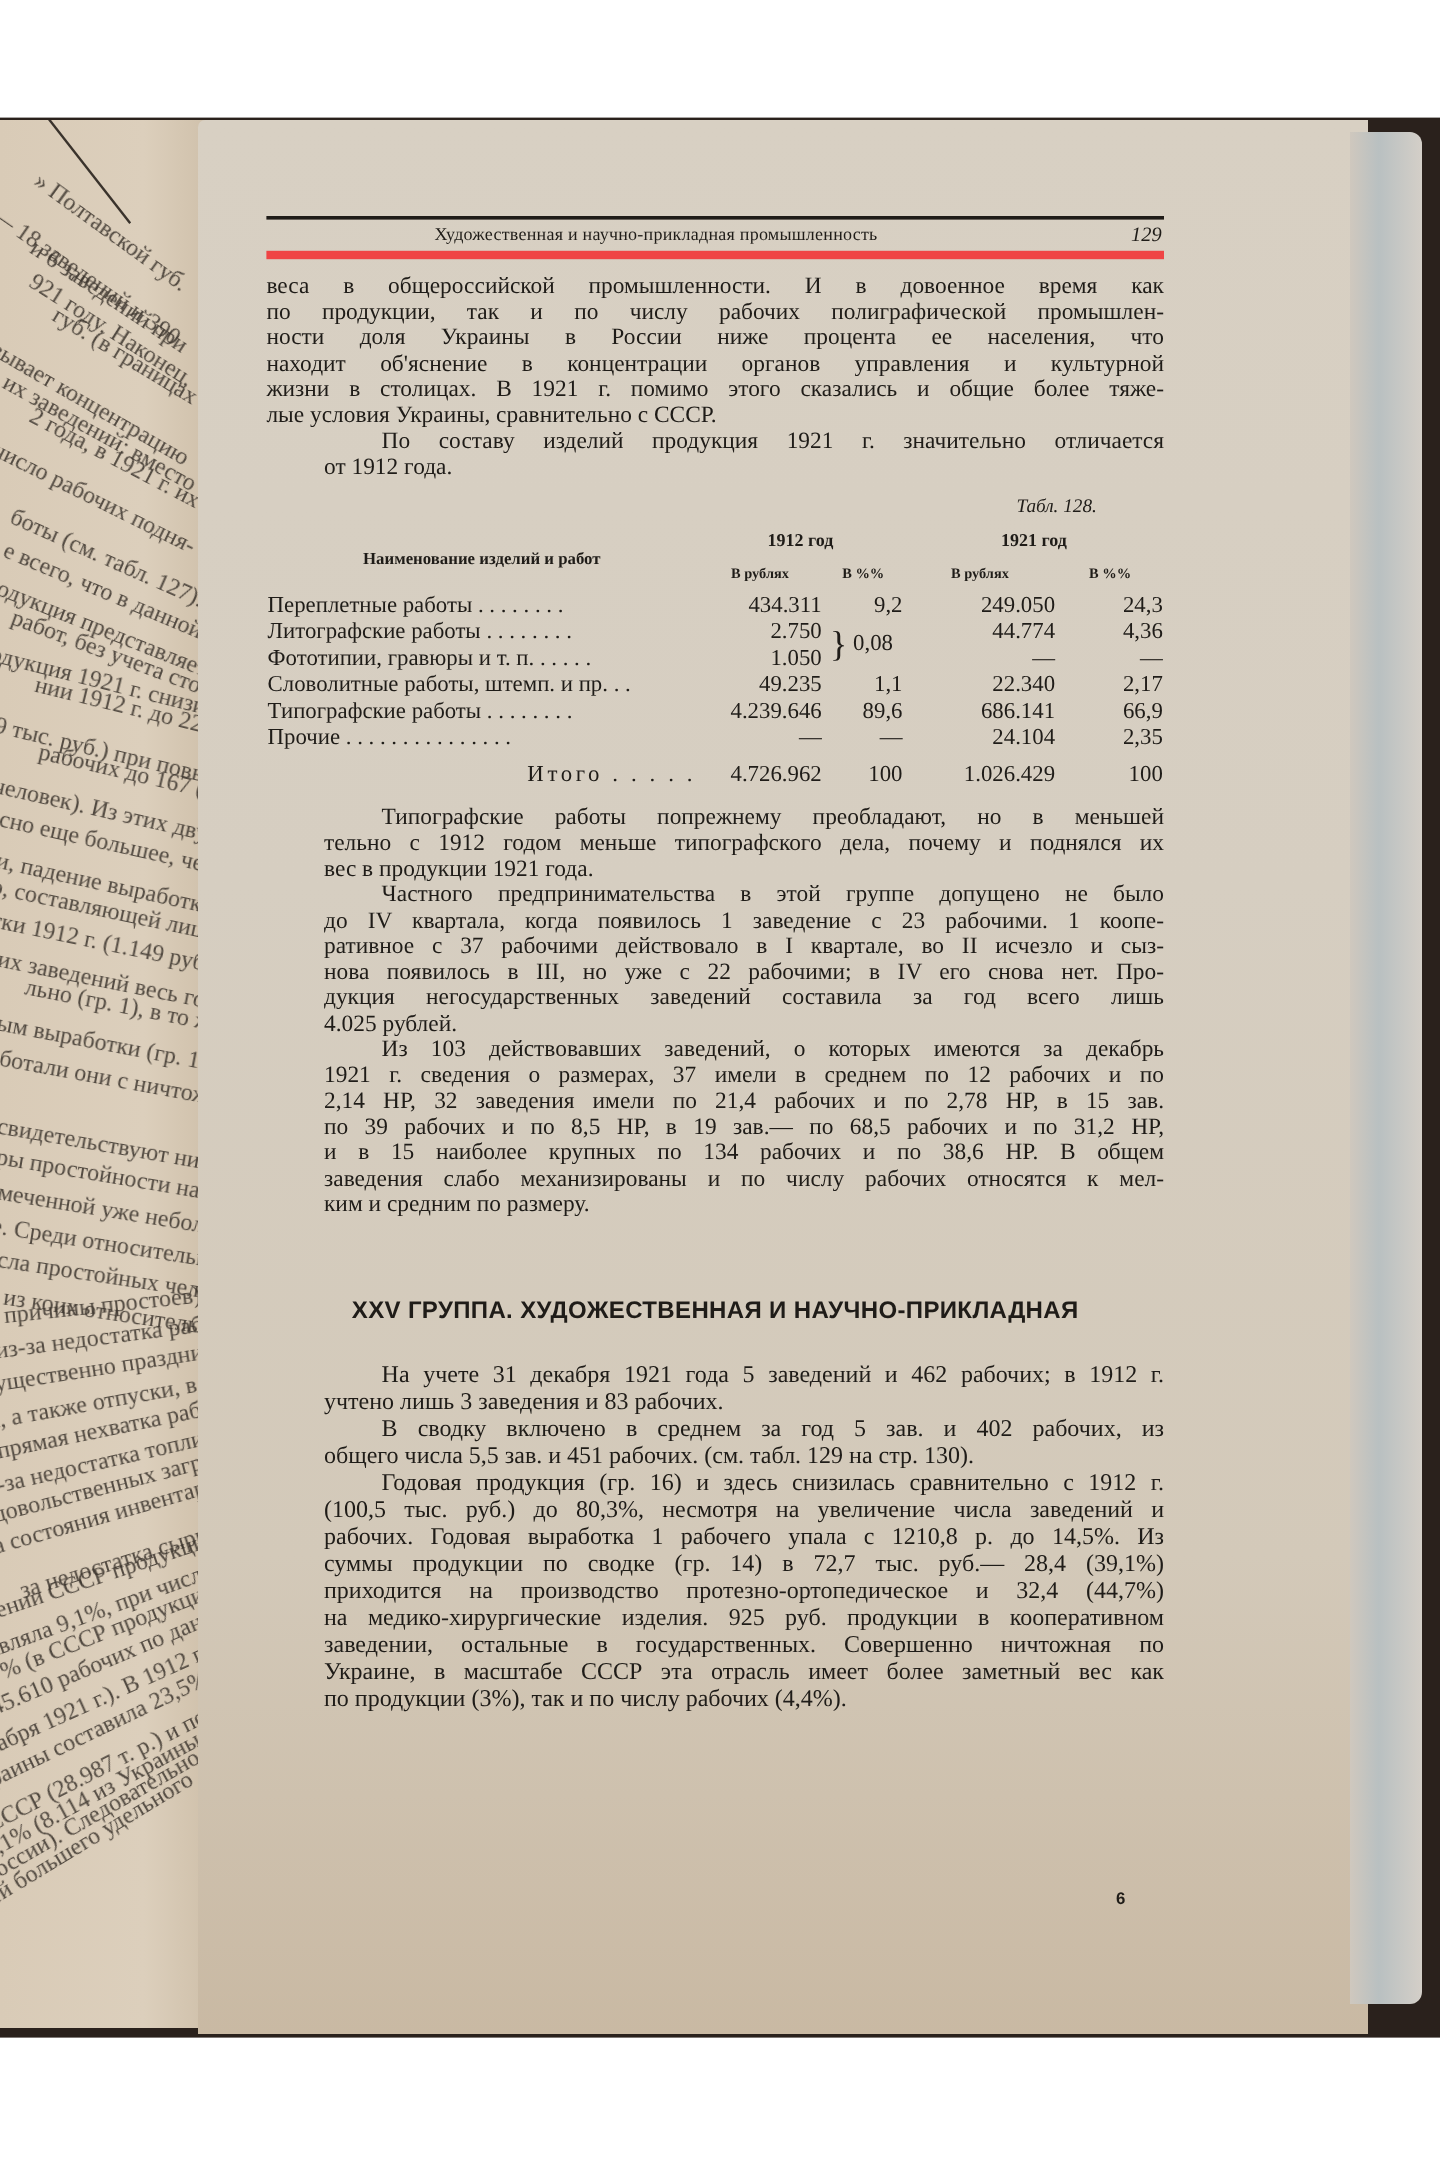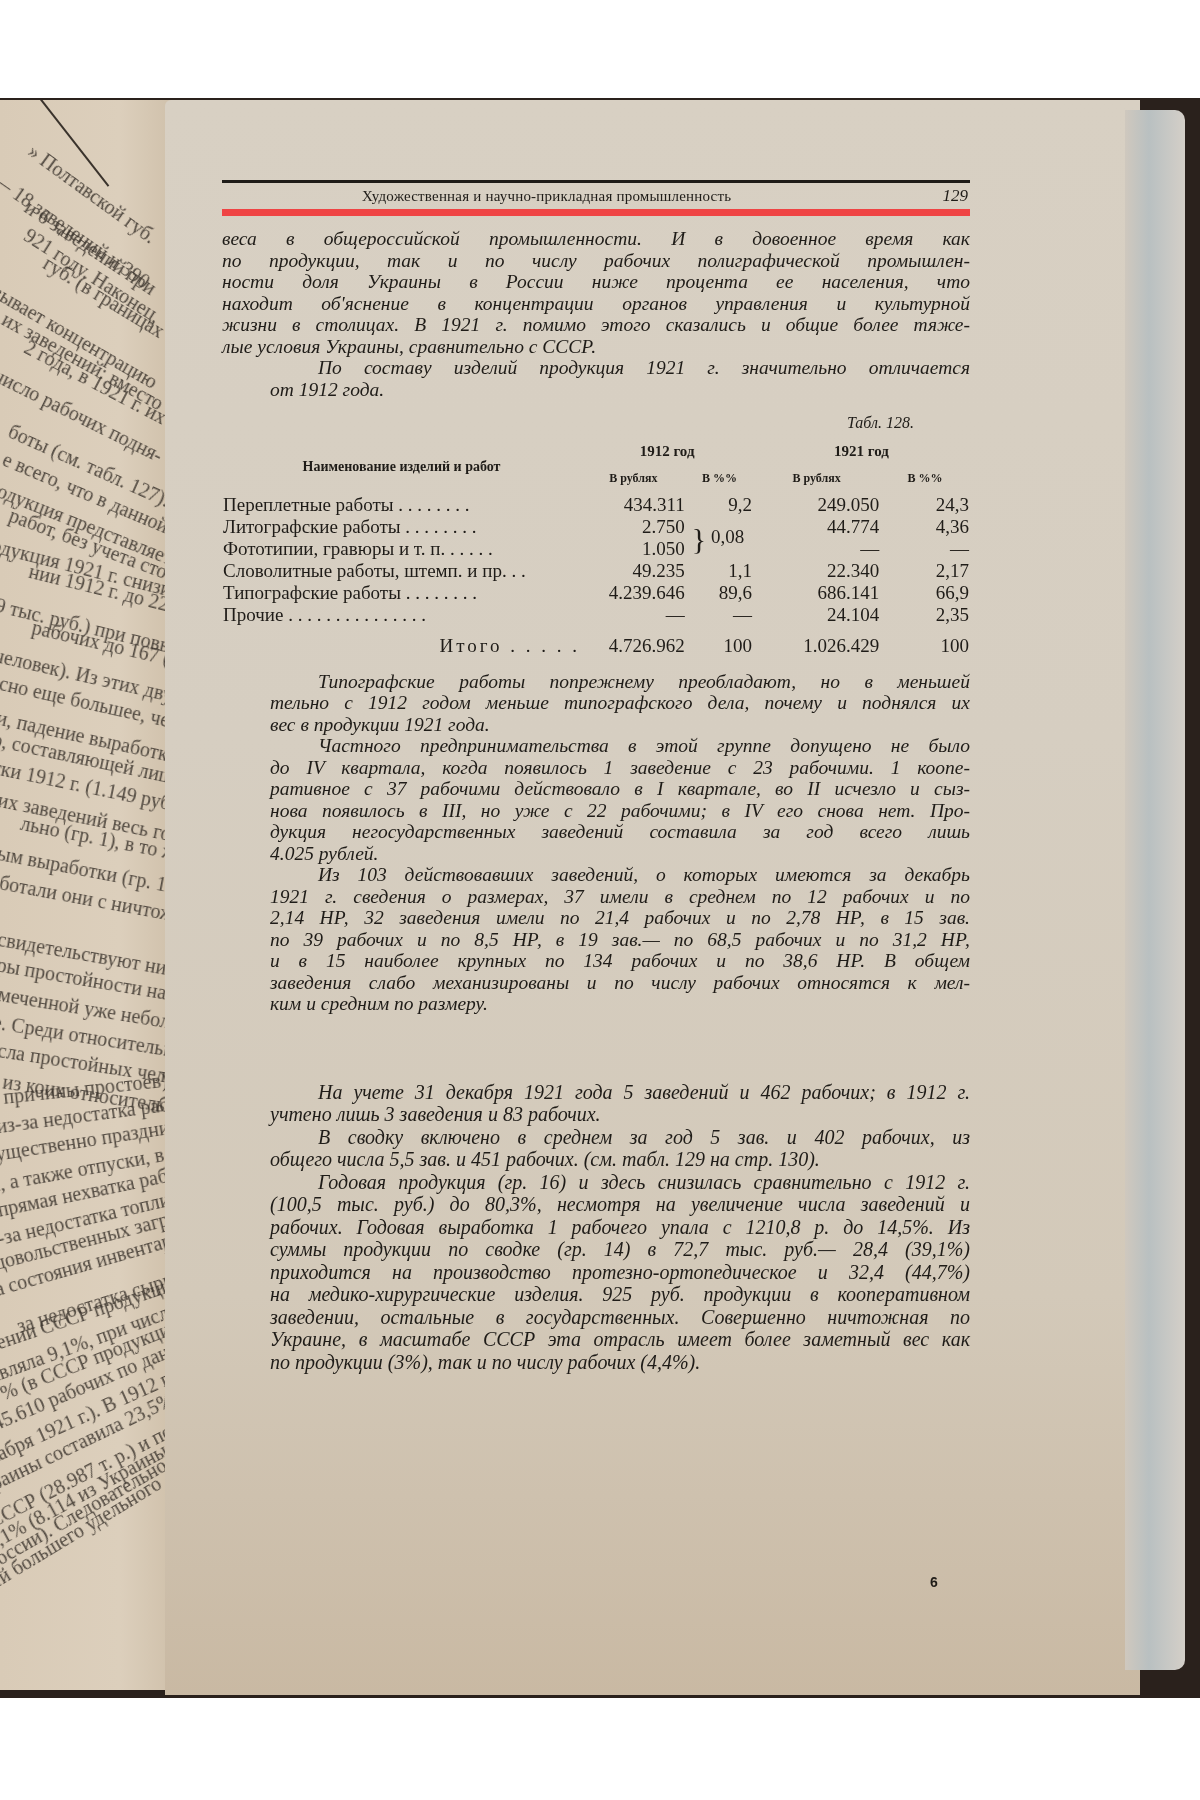--- a/index.html
+++ b/index.html
@@ -44,42 +44,42 @@
   }
   .running-head {
     border-top: 3px solid #1f1c18;
     border-bottom: 7px solid #ef4444;
     height: 26px; position: relative; font-size: 15px; line-height: 26px;
   }
   .running-head .rh-title { position: absolute; left: 140px; top: 0; letter-spacing: 0.2px; }
   .running-head .rh-page { position: absolute; right: 2px; top: 0; font-size: 17px; font-style: italic; }
   .para { text-align: justify; margin: 0; }
   .para.indent { text-indent: 48px; }
-  .para .line { display: block; text-align: justify; text-align-last: justify; white-space: nowrap; font-style: italic; }
+  .para .line { display: block; text-align: justify; text-align-last: justify; white-space: nowrap; }
   .para .line.last { text-align-last: left; }
   .block-1 { margin-top: 12px; }
   .tbl-caption { text-align: right; font-style: italic; font-size: 16px; margin: 12px 56px 6px 0; }
   table.data {
     width: 100%; border-collapse: collapse; font-size: 19px; line-height: 20px;
   }
   table.data th { font-weight: bold; }
   table.data .grp { font-size: 15px; text-align: center; padding-bottom: 6px; }
   table.data .sub { font-size: 12px; text-align: center; padding-bottom: 6px; }
   table.data .namehead { font-size: 14px; text-align: center; vertical-align: middle; }
   table.data td.name { white-space: nowrap; }
   table.data td.num { text-align: right; padding-left: 6px; white-space: nowrap; }
   table.data td.total-label { text-align: right; letter-spacing: 3px; padding-top: 10px; }
   table.data tr.total td { padding-top: 10px; }
   .brace { font-size: 30px; line-height: 20px; vertical-align: middle; }
   .block-2 { margin-top: 14px; }
   .section-title {
     margin-top: 66px; text-align: center; font-family: "Liberation Sans", "DejaVu Sans", sans-serif;
     font-weight: bold; font-size: 20px; line-height: 22px; letter-spacing: 0.3px;
   }
-  .block-3 { margin-top: 13px; font-size: 20px; line-height: 22.5px; }
+  .block-3 { margin-top: 32px; font-size: 20px; line-height: 22.5px; }
   .sig { position: absolute; left: 930px; top: 1574px; font-weight: bold; font-size: 14px;
          font-family: "Liberation Sans", sans-serif; }
 </style>
 </head>
 <body>
 
 <div class="photo"></div>
 
 <div class="left-page">
   <div class="edge-rule"></div>
@@ -258,20 +258,21 @@
         <span class="line">1921 г. сведения о размерах, 37 имели в среднем по 12 рабочих и по</span>
         <span class="line">2,14 НР, 32 заведения имели по 21,4 рабочих и по 2,78 НР, в 15 зав.</span>
         <span class="line">по 39 рабочих и по 8,5 НР, в 19 зав.— по 68,5 рабочих и по 31,2 НР,</span>
         <span class="line">и в 15 наиболее крупных по 134 рабочих и по 38,6 НР. В общем</span>
         <span class="line">заведения слабо механизированы и по числу рабочих относятся к мел-</span>
         <span class="line last">ким и средним по размеру.</span>
       </div>
     </div>
 
   <div class="section-title">
+    <div>XXV ГРУППА. ХУДОЖЕСТВЕННАЯ И НАУЧНО-ПРИКЛАДНАЯ</div>
   </div>
 
   <div class="block-3" id="section-body">
       <div class="para indent">
         <span class="line" style="padding-left: 48px;">На учете 31 декабря 1921 года 5 заведений и 462 рабочих; в 1912 г.</span>
         <span class="line last">учтено лишь 3 заведения и 83 рабочих.</span>
       </div>
       <div class="para indent">
         <span class="line" style="padding-left: 48px;">В сводку включено в среднем за год 5 зав. и 402 рабочих, из</span>
         <span class="line last">общего числа 5,5 зав. и 451 рабочих. (см. табл. 129 на стр. 130).</span>

